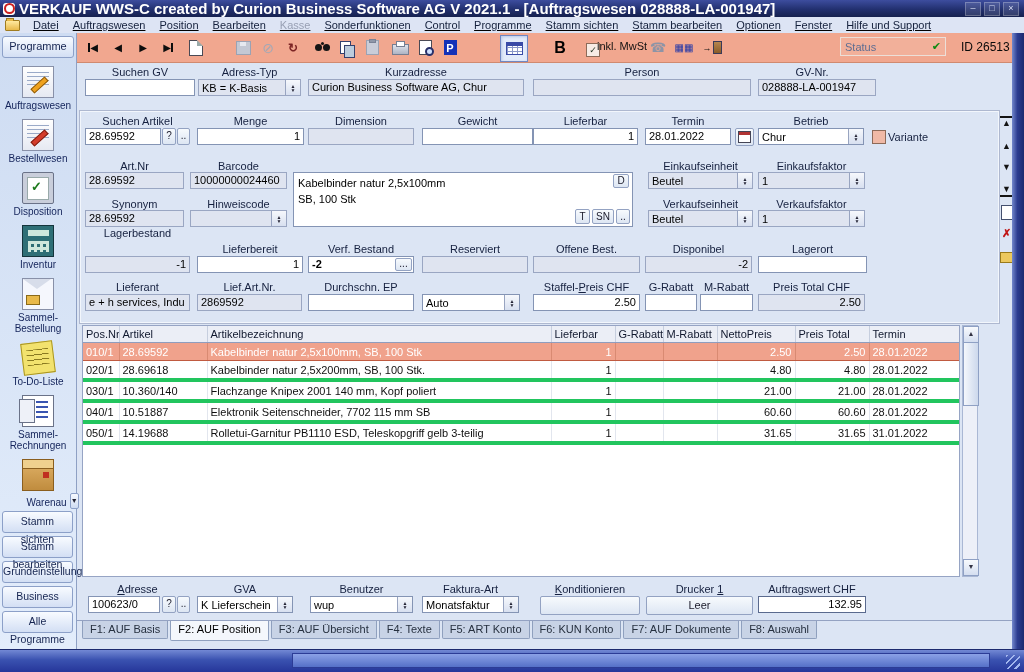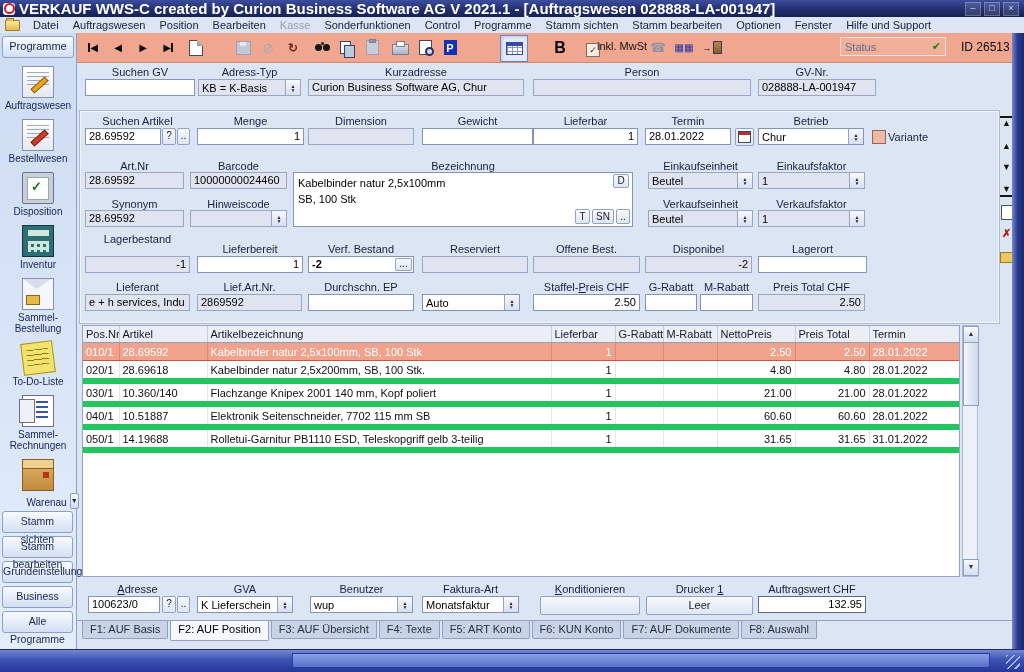--- a/index.html
+++ b/index.html
@@ -157,21 +157,21 @@
   .cal-ic{width:11px;height:10px;background:#fff;border:1px solid #445;position:relative;}
   .cal-ic::before{content:"";position:absolute;left:0;top:0;right:0;height:3px;background:#b03434;}
   .multiline{white-space:pre-line;line-height:16px;padding:2px 4px;}
 
   
   #tablebox{position:absolute;left:82px;top:325px;width:878px;height:252px;background:#fff;
     border:1px solid #96a4c4;box-sizing:border-box;overflow:hidden;}
   table{border-collapse:collapse;table-layout:fixed;width:876px;font-size:11px;}
   th{height:16px;background:#ebeef6;border-right:1px solid #c6cede;border-bottom:1px solid #8f9dbe;
     font-weight:normal;text-align:left;padding:0 3px;color:#10182e;overflow:hidden;white-space:nowrap;}
-  td{height:17px;padding:0 3px;border-right:1px solid #e2e6ee;border-bottom:6px solid #22c55e;
+  td{height:17px;padding:0 3px;border-right:1px solid #e2e6ee;border-bottom:4px solid #22c55e;
     overflow:hidden;white-space:nowrap;color:#101010;}
   td.r,th.r{text-align:right;}
   tr.sel td{background:#f0a28c;color:#fff;border-right-color:#d98a72;border-bottom:1px solid #c05a40;}
   
   #vsb{position:absolute;left:962px;top:325px;width:16px;height:252px;background:#edf0f8;
     border:1px solid #aab8d4;box-sizing:border-box;}
   .vsb-btn{position:absolute;left:0;width:14px;height:15px;background:linear-gradient(#f8fafd,#d4def0);
     border:1px solid #8ea0c4;font-size:7px;text-align:center;line-height:14px;color:#334;cursor:pointer;}
   .vsb-thumb{position:absolute;left:0;top:16px;width:14px;height:62px;background:linear-gradient(90deg,#f4f7fc,#ccd8ec);
     border:1px solid #8ea0c4;cursor:grab;}
@@ -212,21 +212,21 @@
     <span id="title-text">VERKAUF WWS-C created by Curion Business Software AG V 2021.1 - [Auftragswesen 028888-LA-001947]</span>
     <span class="winbtns">
       <span class="winbtn">–</span>
       <span class="winbtn">□</span>
       <span class="winbtn">×</span>
     </span>
   </div>
 
   <div id="menubar">
     <span class="folder-ic"></span>
-    <span style="display:flex;">
+    <span style="display:flex;text-decoration:underline;">
         <span class="mi">Datei</span>
         <span class="mi">Auftragswesen</span>
         <span class="mi">Position</span>
         <span class="mi">Bearbeiten</span>
         <span class="mi dis">Kasse</span>
         <span class="mi">Sonderfunktionen</span>
         <span class="mi">Control</span>
         <span class="mi">Programme</span>
         <span class="mi">Stamm sichten</span>
         <span class="mi">Stamm bearbeiten</span>
@@ -396,21 +396,20 @@
       <span class="val">Chur</span>
       <span class="spin"></span>
     </div>
   <div class="cbx" style="left:872px;top:130px"></div>
   <div class="lbl left" style="left:888px;top:131px;width:50px">Variante</div>
 
   <div class="lbl" style="left:85px;top:160px;width:99px">Art.Nr</div>
   <div class="fld gray" style="left:85px;top:172px;width:99px">28.69592</div>
   <div class="lbl" style="left:190px;top:160px;width:97px">Barcode</div>
   <div class="fld gray" style="left:190px;top:172px;width:97px">10000000024460</div>
-  <div class="lbl" style="left:293px;top:160px;width:340px">Bezeichnung</div>
   <div class="fld multiline" style="left:293px;top:172px;width:340px;height:55px">Kabelbinder natur 2,5x100mm
 SB, 100 Stk</div>
   <div class="sbtn" style="left:613px;top:174px;width:16px;height:14px;line-height:12px">D</div>
   <div class="sbtn" style="left:575px;top:209px;width:15px;height:15px;line-height:13px">T</div>
   <div class="sbtn" style="left:592px;top:209px;width:22px;height:15px;line-height:13px">SN</div>
   <div class="sbtn" style="left:616px;top:209px;width:14px;height:15px;line-height:13px">..</div>
   <div class="lbl" style="left:648px;top:160px;width:105px">Einkaufseinheit</div>
   <div class="fld dd gray" style="left:648px;top:172px;width:105px">
       <span class="val">Beutel</span>
       <span class="spin"></span>
@@ -431,21 +430,21 @@
   <div class="fld dd gray" style="left:648px;top:210px;width:105px">
       <span class="val">Beutel</span>
       <span class="spin"></span>
     </div>
   <div class="lbl" style="left:758px;top:198px;width:107px">Verkaufsfaktor</div>
   <div class="fld dd gray" style="left:758px;top:210px;width:107px">
       <span class="val">1</span>
       <span class="spin"></span>
     </div>
 
-  <div class="lbl" style="left:85px;top:233px;width:105px">Lagerbestand</div>
+  <div class="lbl" style="left:85px;top:227px;width:105px">Lagerbestand</div>
   <div class="fld gray num" style="left:85px;top:256px;width:105px">-1</div>
   <div class="lbl" style="left:197px;top:243px;width:106px">Lieferbereit</div>
   <div class="fld num" style="left:197px;top:256px;width:106px">1</div>
   <div class="lbl" style="left:308px;top:243px;width:106px">Verf. Bestand</div>
   <div class="fld bold" style="left:308px;top:256px;width:106px">-2</div>
   <div class="sbtn" style="left:395px;top:258px;width:17px;height:13px;line-height:9px">...</div>
   <div class="lbl" style="left:422px;top:243px;width:106px">Reserviert</div>
   <div class="fld gray" style="left:422px;top:256px;width:106px"></div>
   <div class="lbl" style="left:533px;top:243px;width:107px">Offene Best.</div>
   <div class="fld gray" style="left:533px;top:256px;width:107px"></div>

